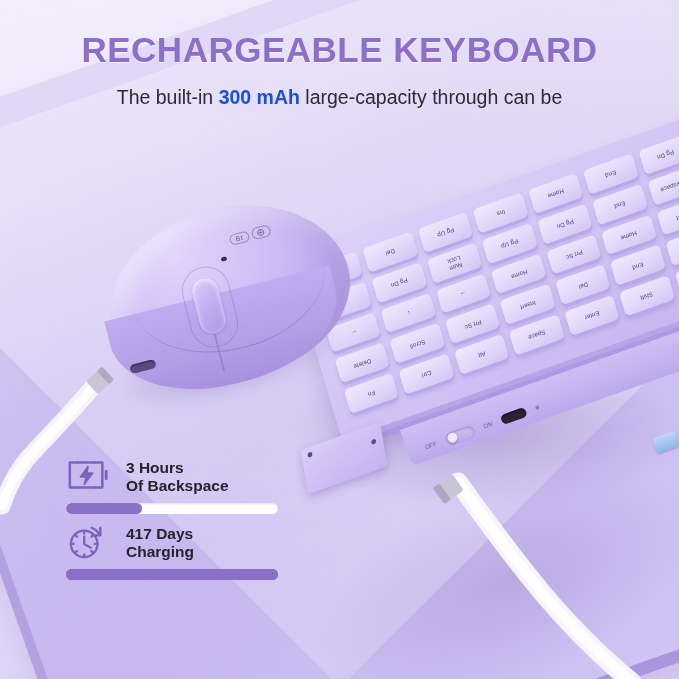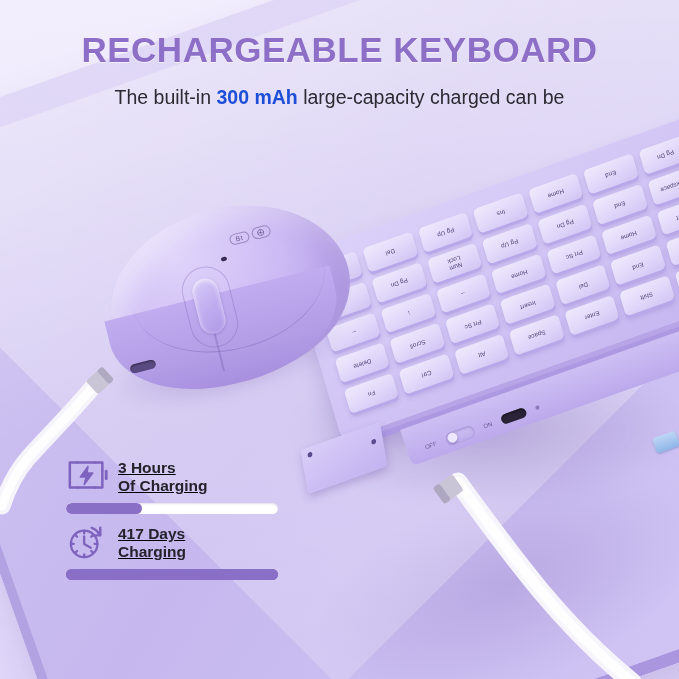--- a/index.html
+++ b/index.html
@@ -203,21 +203,21 @@
   }
 
   
   .cable-left { position:absolute; left:8px; top:372px; width:190px; height:150px; z-index:28; }
   .cable-right { position:absolute; left:380px; top:470px; width:300px; height:215px; z-index:30; }
   .cable-svg { position:absolute; inset:0; width:100%; height:100%; overflow:visible; }
 
   
   .features { position:absolute; left:66px; top:458px; width:212px; z-index:45; }
   .feat { margin-bottom:10px; }
-  .feat-row { display:flex; align-items:center; gap:8px;text-decoration:underline; }
+  .feat-row { display:flex; align-items:center; gap:16px; }
   .feat-ico { width:44px; height:38px; flex:0 0 44px; color:#7E63BE; }
   .feat-txt { font-size:15.5px; font-weight:bold; color:#24222B; line-height:1.14; }
   .feat-txt .t2 { display:block; }
   .bar { margin-top:7px; height:11px; border-radius:6px; background:#FFFFFF; box-shadow:inset 0 1px 2px rgba(90,62,150,.18); overflow:hidden; }
   .bar-fill { height:100%; border-radius:6px; background:#8A6FC6; }
 </style>
 </head>
 <body>
 
 <div id="stage">
@@ -227,21 +227,21 @@
   <div class="mat-edge"></div>
   <div class="mat-sheen"></div>
   <div class="floor-shadow"></div>
   <div class="banner-wash"></div>
 
   <div class="textblock">
     <div class="headline">
       <span>RECHARGEABLE KEYBOARD</span>
     </div>
     <div class="subtitle">
-      <span>The built-in </span><b>300 mAh</b><span> large-capacity charged can be</span>
+      <span>The built-in </span><b>300 mAh</b><span> large-capacity through can be</span>
     </div>
   </div>
 
   <div class="mouse-wrap">
     <div class="mouse-shadow"></div>
     <div class="mouse-body"></div>
     <div class="mouse-side"></div>
     <div class="mouse-top-seam"></div>
     <div class="mouse-split"></div>
     <div class="mouse-wheel-well"></div>
@@ -413,21 +413,21 @@
             <path d="M4,13 V21"></path>
               <path d="M38,13 V21"></path>
             <path d="M12,4 H30"></path>
               <path d="M12,30 H30"></path>
             <path d="M42,13 V21" stroke-width="3"></path>
             <path d="M23,8 L15,19 H21 L19,27 L28,15 H22 Z" fill="#7E63BE" stroke="#7E63BE" stroke-width="1.6"></path>
           </svg>
         </span>
         <span class="feat-txt">
           <span>3 Hours</span>
-          <span class="t2">Of Charging</span>
+          <span class="t2">Of Backspace</span>
         </span>
       </div>
       <div class="bar" style="background: rgb(255, 255, 255);">
         <div class="bar-fill" id="bar0" style="width: 36%; background: rgb(138, 111, 198);"></div>
       </div>
     </div>
 
     <div class="feat">
       <div class="feat-row">
         <span class="feat-ico">

